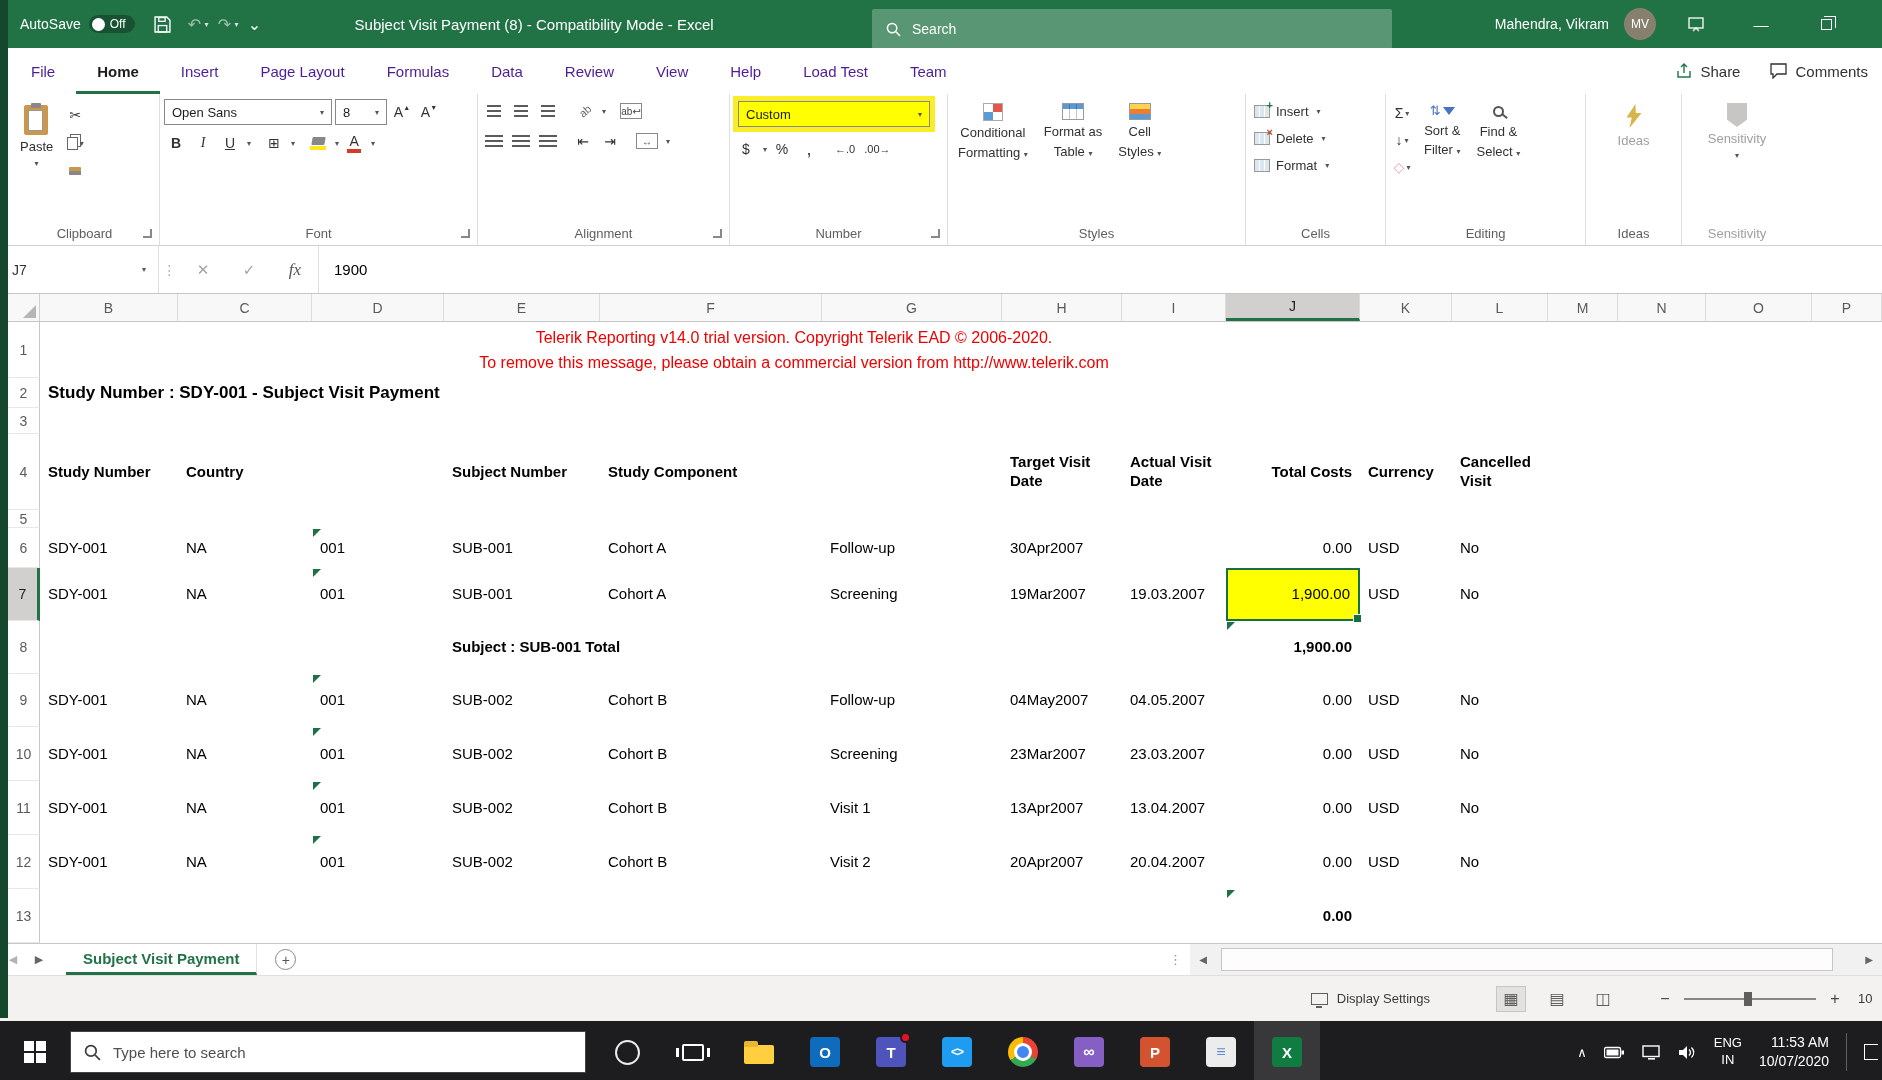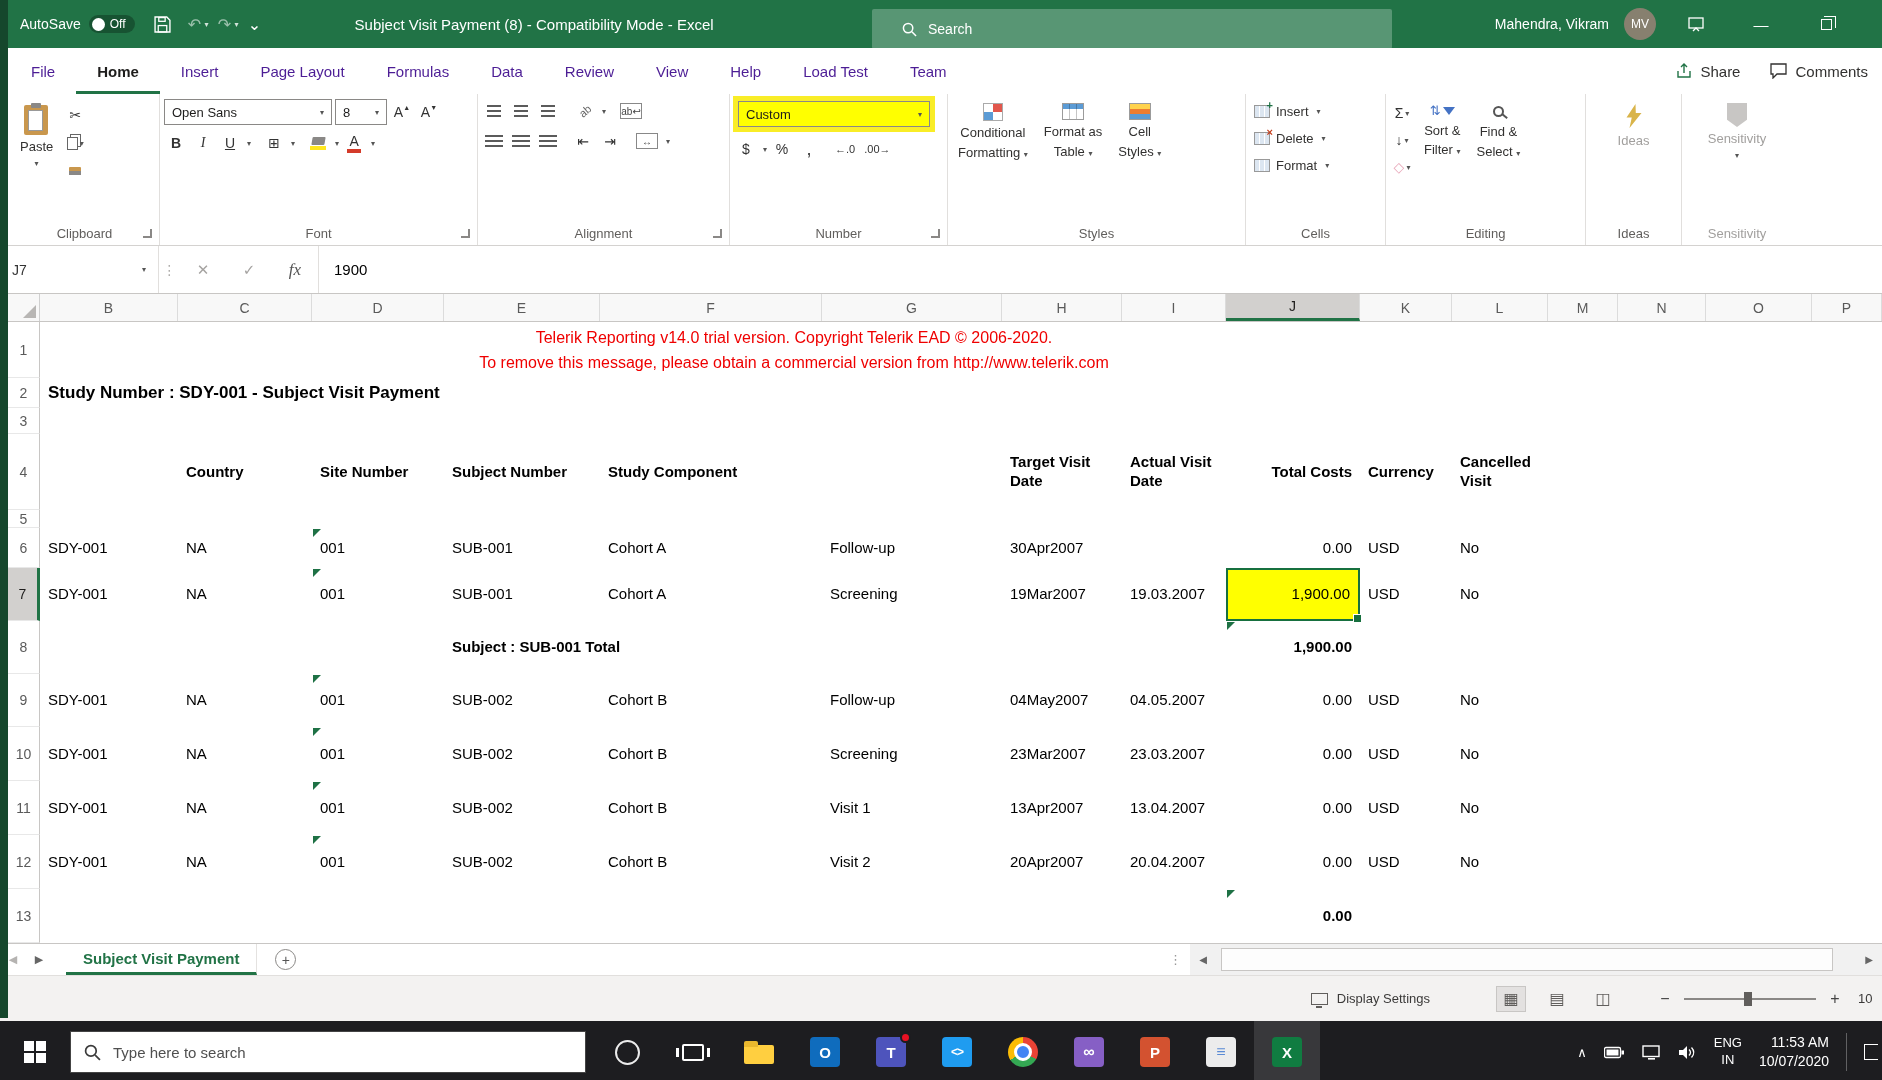--- a/index.html
+++ b/index.html
@@ -13,21 +13,21 @@
 
   
   .titlebar { height:48px; background:#217346; display:flex; align-items:center; color:#fff; padding-left:20px; position:relative; flex:none; }
   .autosave { display:flex; align-items:center; gap:8px; font-size:14px; }
   .pill { display:flex; align-items:center; gap:5px; background:rgba(0,0,0,.28); border-radius:10px; padding:2px 9px 2px 3px; font-size:12px; }
   .knob { width:13px; height:13px; border-radius:50%; background:#fff; display:inline-block; }
   .tb-btn { width:32px; height:34px; display:flex; align-items:center; justify-content:center; font-size:16px; color:#fff; }
   .tb-btn.dim { opacity:.55; }
   .tb-mini-dd { font-size:8px; opacity:.8; margin-left:-6px; }
   .tb-title { font-size:15px; margin-left:84px; white-space:nowrap; }
-  .tb-search { position:absolute; left:872px; top:9px; width:520px; height:40px; background:rgba(255,255,255,.25); border-radius:2px; display:flex; align-items:center; gap:11px; padding-left:30px; font-size:14px; color:#fff; }
+  .tb-search { position:absolute; left:872px; top:9px; width:520px; height:40px; background:rgba(255,255,255,.25); border-radius:2px; display:flex; align-items:center; gap:11px; padding-left:14px; font-size:14px; color:#fff; }
   .tb-right { position:absolute; right:-34px; top:0; height:48px; display:flex; align-items:center; gap:15px; }
   .tb-user { font-size:14px; white-space:nowrap; }
   .avatar { width:32px; height:32px; border-radius:50%; background:#87806f; display:flex; align-items:center; justify-content:center; font-size:12px; flex:none; }
   .win-btn { width:50px; height:48px; display:flex; align-items:center; justify-content:center; font-size:15px; flex:none; }
   .restore-sq { width:11px; height:11px; border:1.5px solid #fff; position:relative; display:inline-block; }
   .restore-sq::before { content:''; position:absolute; left:2px; top:-4px; width:11px; height:11px; border-top:1.5px solid #fff; border-right:1.5px solid #fff; }
 
   
   .tabrow { height:46px; background:#fff; display:flex; align-items:stretch; padding-left:10px; position:relative; flex:none; }
   .tabs { display:flex; }
@@ -539,22 +539,22 @@
         <div class="cell sheettitle" style="grid-area: 1 / 1 / auto / span 10;">Study Number : SDY-001 - Subject Visit Payment</div>
       </div>
     </div>
     <div class="grid-row" style="height: 26px;">
       <div class="rownum">3</div>
       <div class="cells-grid" style="grid-template-columns: 138px 134px 132px 156px 222px 180px 120px 104px 134px 92px 96px 70px 88px 106px 70px;"></div>
     </div>
     <div class="grid-row" style="height: 76px;">
       <div class="rownum">4</div>
       <div class="cells-grid" style="grid-template-columns: 138px 134px 132px 156px 222px 180px 120px 104px 134px 92px 96px 70px 88px 106px 70px;">
+        <div class="cell hdr" style="grid-area: 1 / 1;">Study Number</div>
         <div class="cell hdr" style="grid-area: 1 / 2;">Country</div>
-        <div class="cell hdr" style="grid-area: 1 / 3;">Site Number</div>
         <div class="cell hdr" style="grid-area: 1 / 4;">Subject Number</div>
         <div class="cell hdr" style="grid-area: 1 / 5;">Study Component</div>
         <div class="cell hdr" style="grid-area: 1 / 7;">
           <div>Target Visit</div>
           <div>Date</div>
         </div>
         <div class="cell hdr" style="grid-area: 1 / 8;">
           <div>Actual Visit</div>
           <div>Date</div>
         </div>

